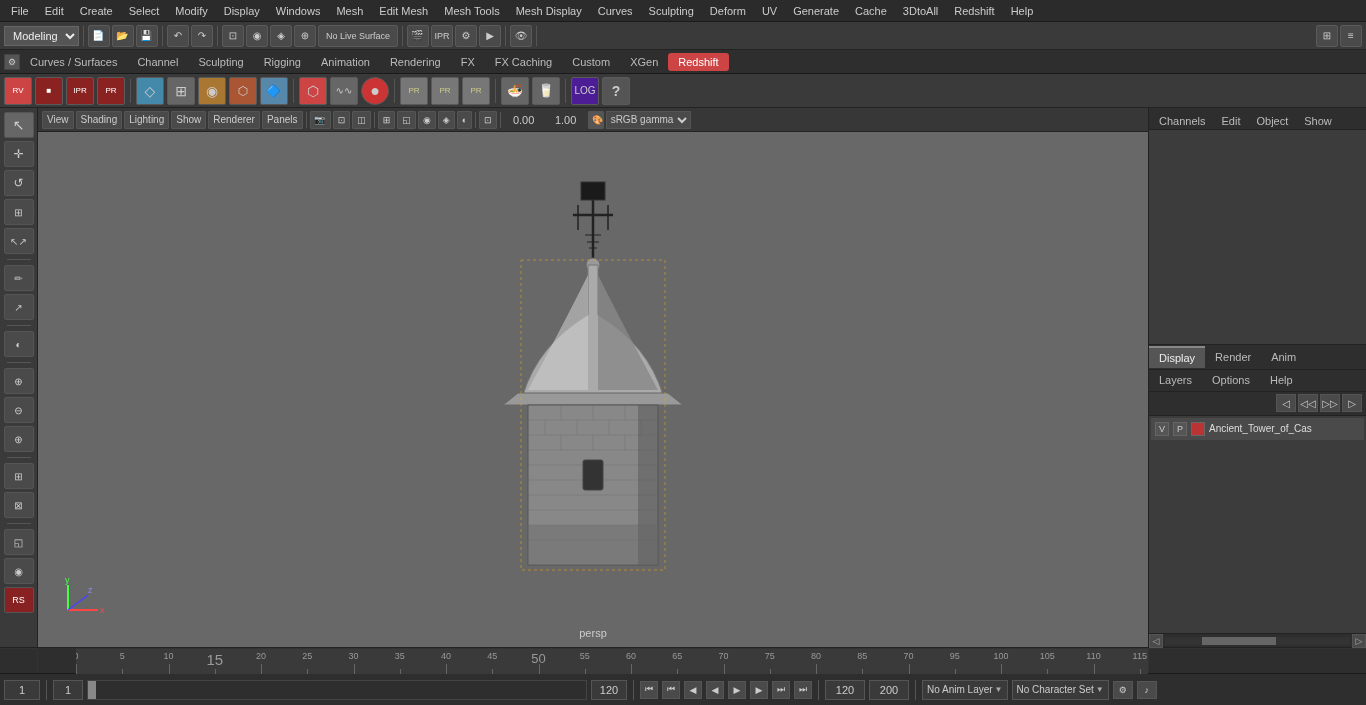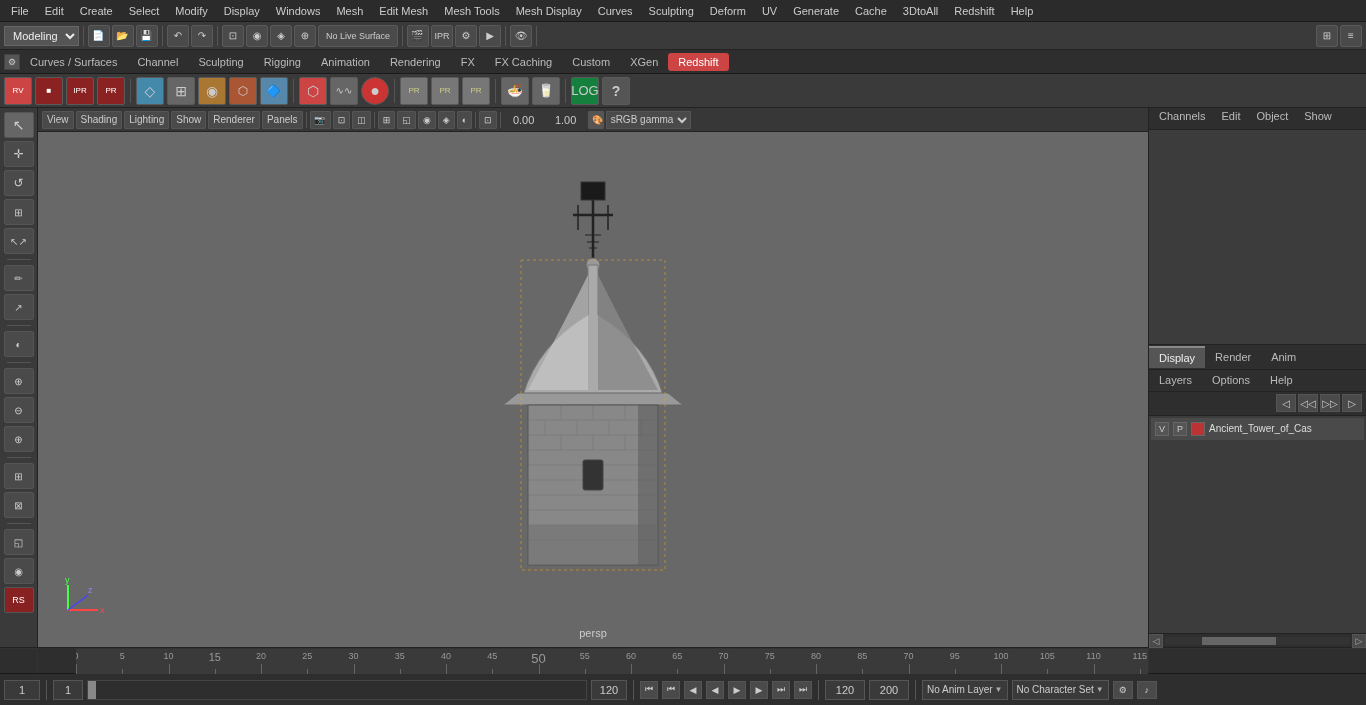--- a/index.html
+++ b/index.html
@@ -42,21 +42,21 @@
     #viewport-canvas { width: 100%; height: calc(100% - 24px); background: #686868; position: relative; display: flex; align-items: center; justify-content: center; }
     #viewport-label { position: absolute; bottom: 8px; left: 50%; transform: translateX(-50%); color: #ccc; font-size: 11px; }
     #axes { position: absolute; bottom: 20px; left: 20px; }
 
     
     #tower-area { position: absolute; top: 0; left: 0; width: 100%; height: 100%; display: flex; align-items: center; justify-content: center; }
 
     
     #right-panel { width: 218px; background: #3a3a3a; border-left: 1px solid #222; display: flex; flex-direction: column; }
     #right-panel-header { display: flex; align-items: center; justify-content: space-between; background: #2e2e2e; height: 22px; padding: 0 6px; font-size: 10px; color: #aaa; border-bottom: 1px solid #222; }
-    #channel-tabs { display: flex; align-items: flex-start; background: #2e2e2e; height: 22px; border-bottom: 1px solid #222; padding: 0 4px; gap: 4px; }
+    #channel-tabs { display: flex; align-items: flex-end; background: #2e2e2e; height: 22px; border-bottom: 1px solid #222; padding: 0 4px; gap: 4px; }
     .ch-tab { padding: 2px 6px; color: #bbb; cursor: pointer; font-size: 11px; }
     #channel-content { flex: 1; background: #3c3c3c; overflow: hidden; }
     #layer-tabs { display: flex; align-items: center; background: #2e2e2e; height: 26px; border-top: 1px solid #222; border-bottom: 1px solid #222; }
     .layer-tab { padding: 4px 10px; color: #bbb; cursor: pointer; font-size: 11px; }
     .layer-tab.active { background: #555; color: #eee; border-top: 2px solid #888; }
     #layer-toolbar { display: flex; align-items: center; background: #2e2e2e; height: 24px; padding: 0 4px; gap: 2px; border-bottom: 1px solid #222; }
     .lay-btn { width: 20px; height: 18px; background: #4a4a4a; border: 1px solid #555; color: #ccc; font-size: 10px; cursor: pointer; display: flex; align-items: center; justify-content: center; }
     #layer-list { flex: 1; background: #3c3c3c; padding: 2px; }
     .layer-row { display: flex; align-items: center; height: 22px; background: #4a4a4a; margin-bottom: 1px; padding: 0 4px; gap: 4px; cursor: pointer; }
     .layer-v { width: 14px; height: 14px; background: #555; border: 1px solid #666; font-size: 9px; display: flex; align-items: center; justify-content: center; }
@@ -169,21 +169,21 @@
   <div class="shelf-icon" style="background:#666;font-size:10px;">∿∿</div>
   <div class="shelf-icon" style="background:#cc3333;font-size:16px;border-radius:50%;">●</div>
   <div class="shelf-sep"></div>
   <div class="shelf-icon" style="background:#777;font-size:8px;color:#cc8;">PR</div>
   <div class="shelf-icon" style="background:#777;font-size:8px;color:#cc8;">PR</div>
   <div class="shelf-icon" style="background:#777;font-size:8px;color:#cc8;">PR</div>
   <div class="shelf-sep"></div>
   <div class="shelf-icon" style="background:#666;font-size:13px;">🍜</div>
   <div class="shelf-icon" style="background:#666;font-size:13px;">🥛</div>
   <div class="shelf-sep"></div>
-  <div class="shelf-icon" style="background:#15803d;font-size:13px;">LOG</div>
+  <div class="shelf-icon" style="background:#4c1d95;font-size:10px;">LOG</div>
   <div class="shelf-icon" style="background:#555;font-size:14px;font-weight:bold;">?</div>
 </div>
 
 <div id="main">
 
   <div id="left-toolbar">
     <div class="lt-btn active" style="font-size:14px;">↖</div>
     <div class="lt-btn" style="font-size:12px;">✛</div>
     <div class="lt-btn" style="font-size:12px;">↺</div>
     <div class="lt-btn" style="font-size:10px;">⊞</div>
@@ -375,21 +375,21 @@
   <div style="width:38px;background:#2e2e2e;border-right:1px solid #333;border-top:1px solid #333;"></div>
   <div id="time-ruler" style="position:relative;flex:1;background:#3a3a3a;border-top:1px solid #333;overflow:hidden;">
 
   <div style="position: absolute; left: 0px; bottom: 0px; width: 1px; height: 10px; background: rgb(102, 102, 102);"></div>
       <div style="position: absolute; left: 0px; top: 2px; font-size: 9px; color: rgb(153, 153, 153); transform: translateX(-50%); white-space: nowrap;">0</div>
       <div style="position: absolute; left: 46.25px; bottom: 0px; width: 1px; height: 5px; background: rgb(102, 102, 102);"></div>
       <div style="position: absolute; left: 46.25px; top: 2px; font-size: 9px; color: rgb(153, 153, 153); transform: translateX(-50%); white-space: nowrap;">5</div>
       <div style="position: absolute; left: 92.5px; bottom: 0px; width: 1px; height: 10px; background: rgb(102, 102, 102);"></div>
       <div style="position: absolute; left: 92.5px; top: 2px; font-size: 9px; color: rgb(153, 153, 153); transform: translateX(-50%); white-space: nowrap;">10</div>
       <div style="position: absolute; left: 138.75px; bottom: 0px; width: 1px; height: 5px; background: rgb(102, 102, 102);"></div>
-      <div style="position: absolute; left: 138.75px; top: 2px; font-size: 11px; color: rgb(153, 153, 153); transform: translateX(-50%); white-space: nowrap;">15</div>
+      <div style="position: absolute; left: 138.75px; top: 2px; font-size: 15px; color: rgb(153, 153, 153); transform: translateX(-50%); white-space: nowrap;">15</div>
       <div style="position: absolute; left: 185px; bottom: 0px; width: 1px; height: 10px; background: rgb(102, 102, 102);"></div>
       <div style="position: absolute; left: 185px; top: 2px; font-size: 9px; color: rgb(153, 153, 153); transform: translateX(-50%); white-space: nowrap;">20</div>
       <div style="position: absolute; left: 231.25px; bottom: 0px; width: 1px; height: 5px; background: rgb(102, 102, 102);"></div>
       <div style="position: absolute; left: 231.25px; top: 2px; font-size: 9px; color: rgb(153, 153, 153); transform: translateX(-50%); white-space: nowrap;">25</div>
       <div style="position: absolute; left: 277.5px; bottom: 0px; width: 1px; height: 10px; background: rgb(102, 102, 102);"></div>
       <div style="position: absolute; left: 277.5px; top: 2px; font-size: 9px; color: rgb(153, 153, 153); transform: translateX(-50%); white-space: nowrap;">30</div>
       <div style="position: absolute; left: 323.75px; bottom: 0px; width: 1px; height: 5px; background: rgb(102, 102, 102);"></div>
       <div style="position: absolute; left: 323.75px; top: 2px; font-size: 9px; color: rgb(153, 153, 153); transform: translateX(-50%); white-space: nowrap;">35</div>
       <div style="position: absolute; left: 370px; bottom: 0px; width: 1px; height: 10px; background: rgb(102, 102, 102);"></div>
       <div style="position: absolute; left: 370px; top: 2px; font-size: 9px; color: rgb(153, 153, 153); transform: translateX(-50%); white-space: nowrap;">40</div>

